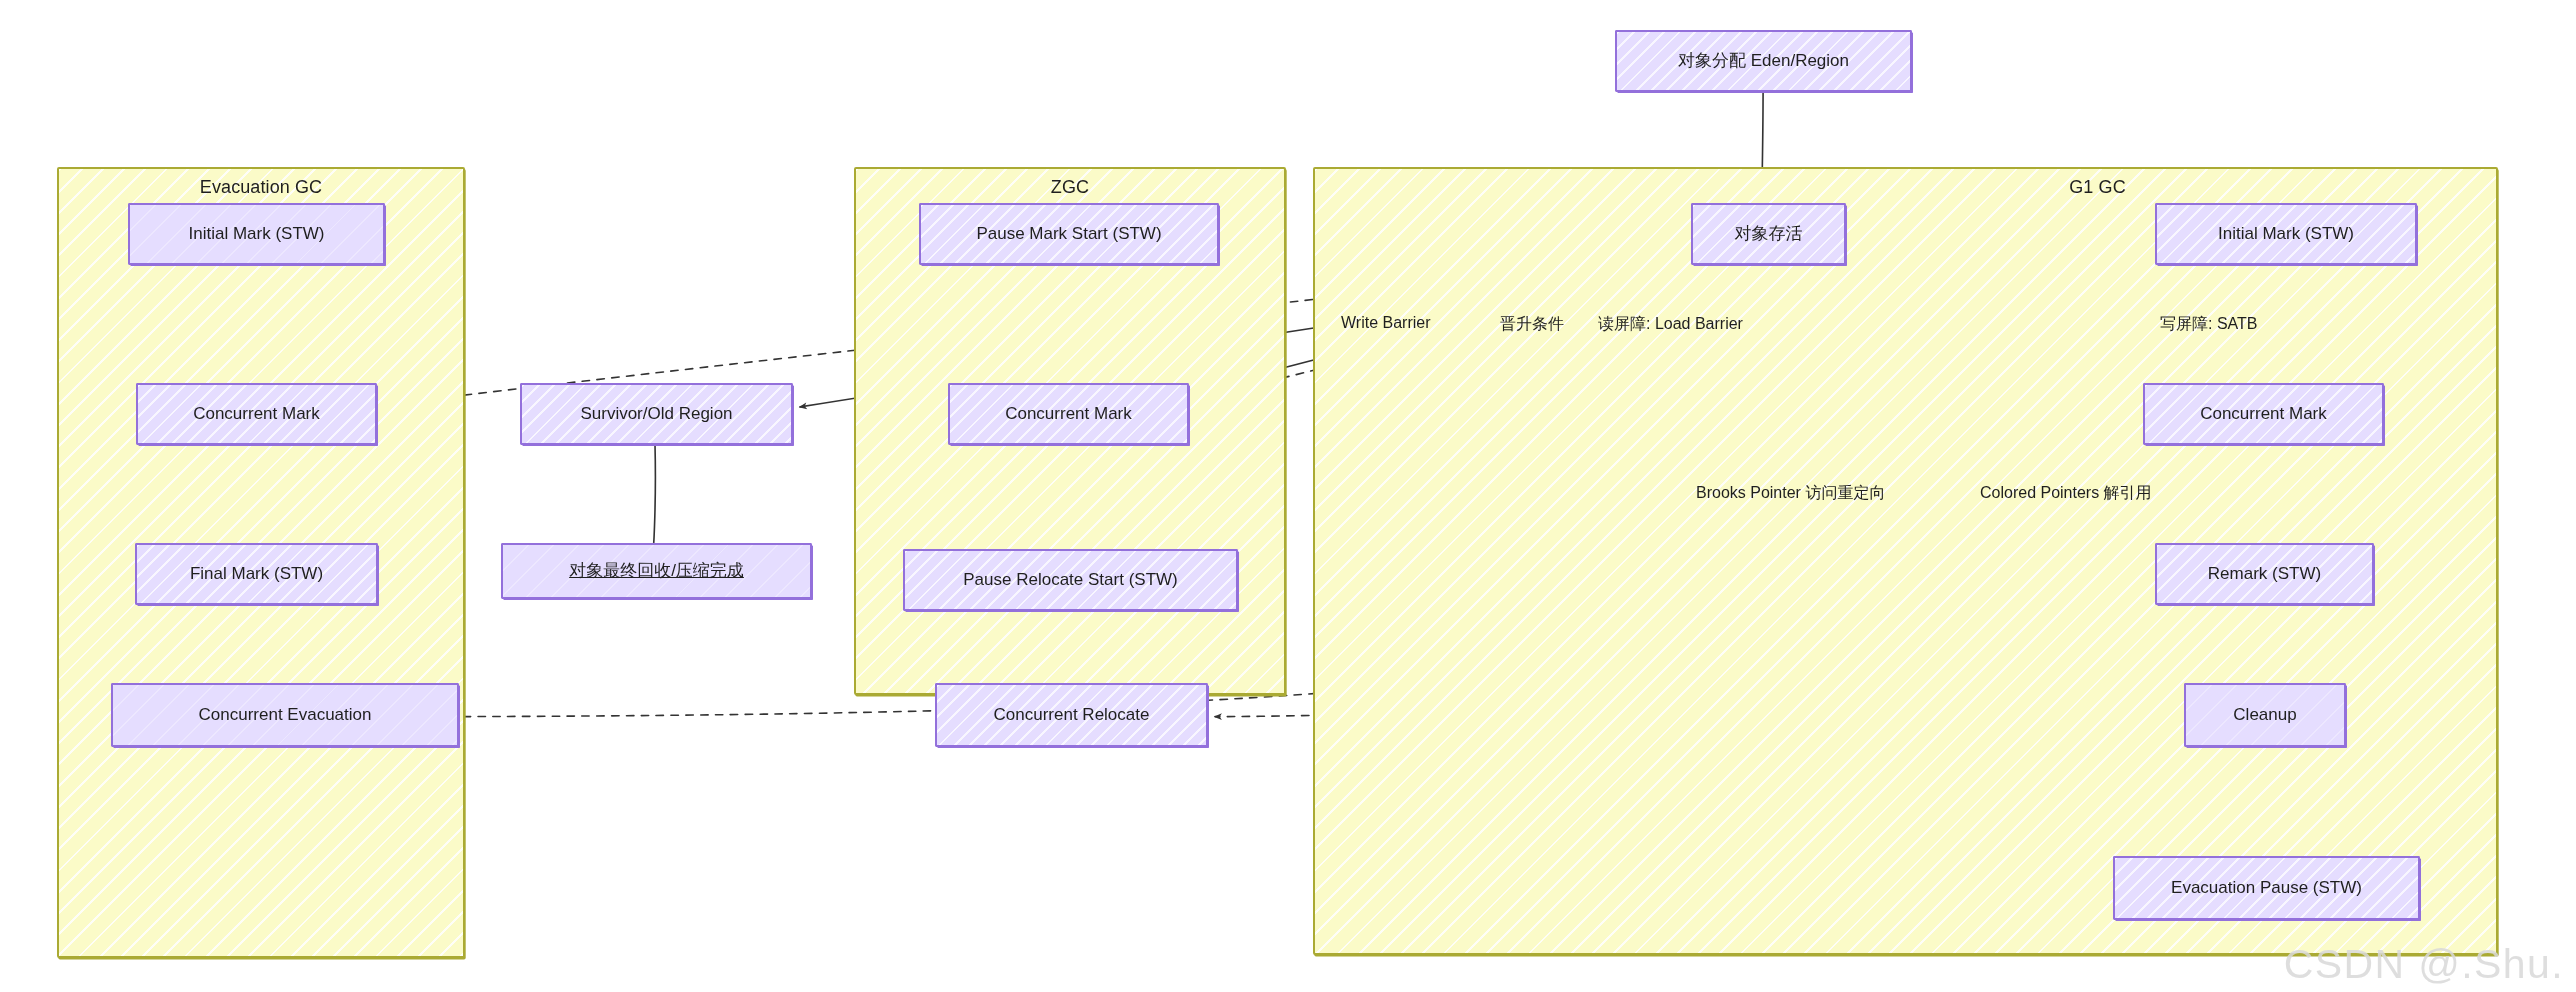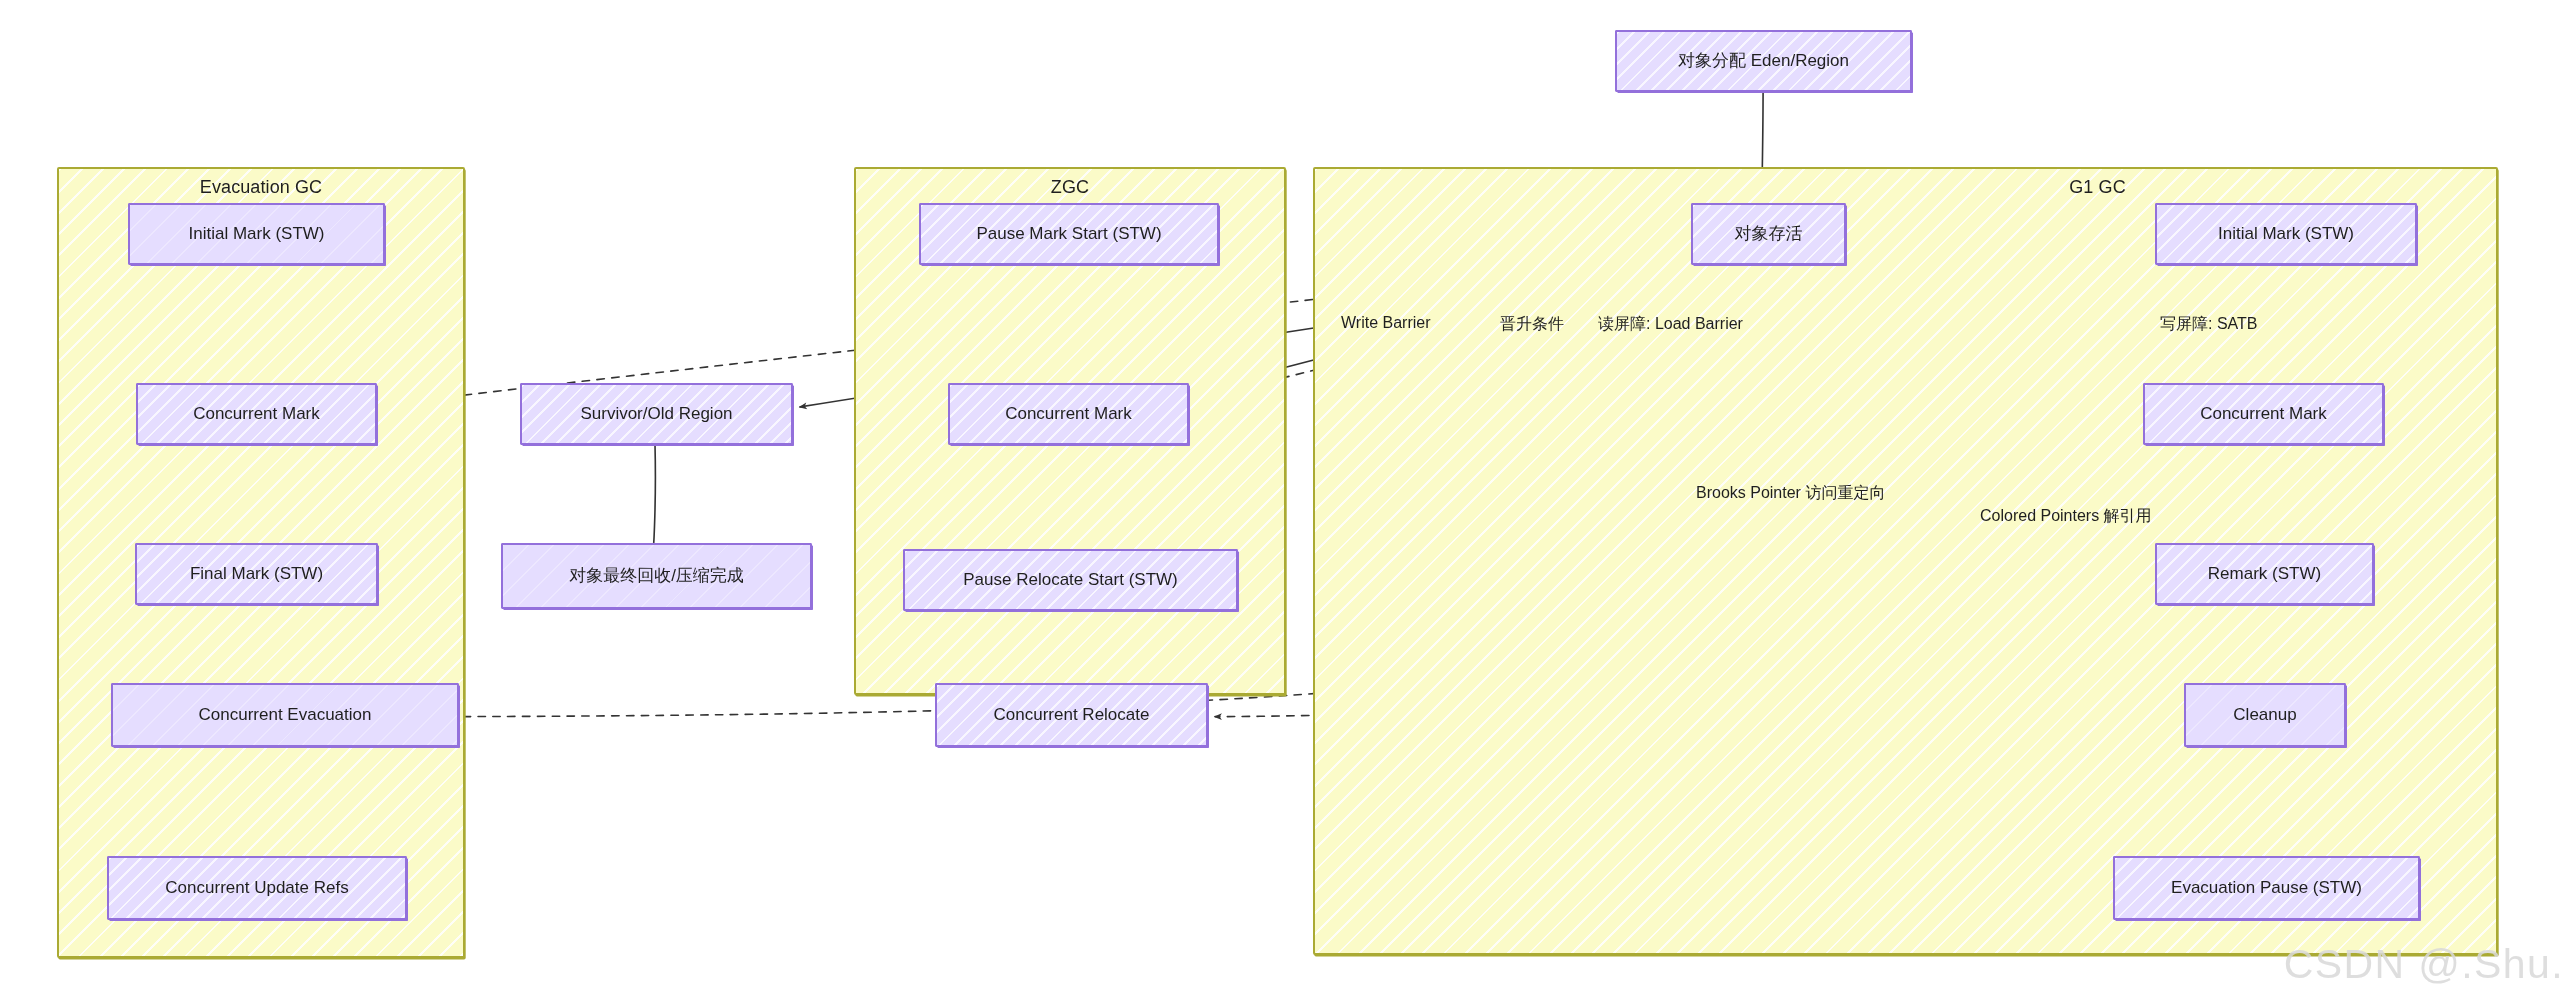--- a/index.html
+++ b/index.html
@@ -174,39 +174,36 @@
   </div>
 
   <div class="node hatch" style="left:1691px;top:203px;width:155px;height:62px;">
     <span class="node-label">对象存活</span>
   </div>
 
   <div class="node hatch" style="left:520px;top:383px;width:273px;height:62px;">
     <span class="node-label">Survivor/Old Region</span>
   </div>
 
-  <div class="node plain" style="left:501px;top:543px;width:311px;height:66px;">
+  <div class="node plain" style="left:501px;top:543px;width:311px;height:56px;text-decoration:underline;">
     <span class="node-label">对象最终回收/压缩完成</span>
   </div>
 
   <div class="node plain" style="left:128px;top:203px;width:257px;height:62px;">
     <span class="node-label">Initial Mark (STW)</span>
   </div>
   <div class="node hatch" style="left:136px;top:383px;width:241px;height:62px;">
     <span class="node-label">Concurrent Mark</span>
   </div>
   <div class="node hatch" style="left:135px;top:543px;width:243px;height:62px;">
     <span class="node-label">Final Mark (STW)</span>
   </div>
   <div class="node plain" style="left:111px;top:683px;width:348px;height:64px;">
     <span class="node-label">Concurrent Evacuation</span>
   </div>
-  <div class="node hatch" style="left:107px;top:856px;width:300px;height:64px;">
-    <span class="node-label">Concurrent Update Refs</span>
-  </div>
 
   <div class="node hatch" style="left:919px;top:203px;width:300px;height:62px;">
     <span class="node-label">Pause Mark Start (STW)</span>
   </div>
   <div class="node hatch" style="left:948px;top:383px;width:241px;height:62px;">
     <span class="node-label">Concurrent Mark</span>
   </div>
   <div class="node hatch" style="left:903px;top:549px;width:335px;height:62px;">
     <span class="node-label">Pause Relocate Start (STW)</span>
   </div>
@@ -233,18 +230,18 @@
   <div class="edge-label" style="left:1341px;top:314px;">Write Barrier</div>
 
   <div class="edge-label" style="left:1500px;top:314px;">晋升条件</div>
 
   <div class="edge-label" style="left:1598px;top:314px;">读屏障: Load Barrier</div>
 
   <div class="edge-label" style="left:2160px;top:314px;">写屏障: SATB</div>
 
   <div class="edge-label" style="left:1696px;top:483px;">Brooks Pointer 访问重定向</div>
 
-  <div class="edge-label" style="left:1980px;top:506px;">Colored Pointers 解引用</div>
+  <div class="edge-label" style="left:1980px;top:483px;">Colored Pointers 解引用</div>
 
   <div id="watermark">CSDN @.Shu.</div>
 
 </div>
 
 
 </body></html>

